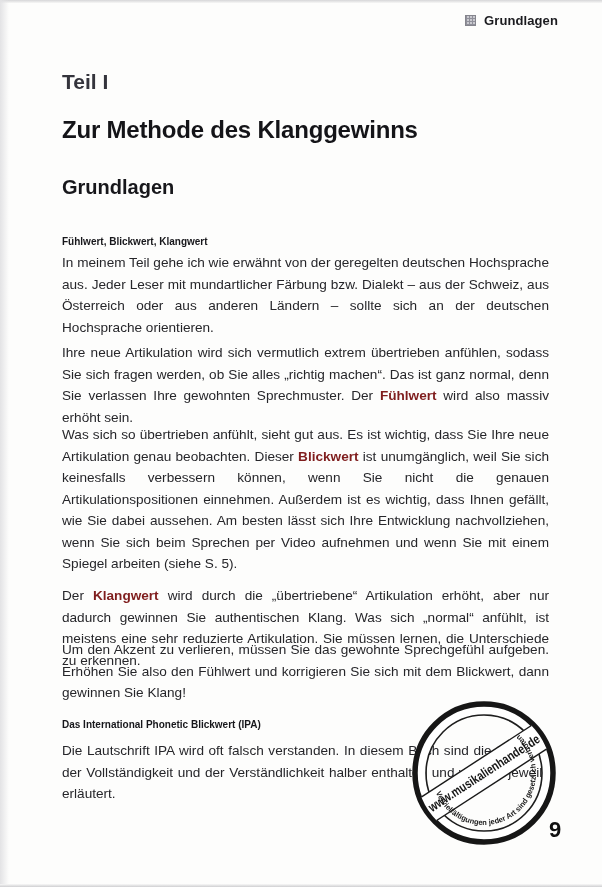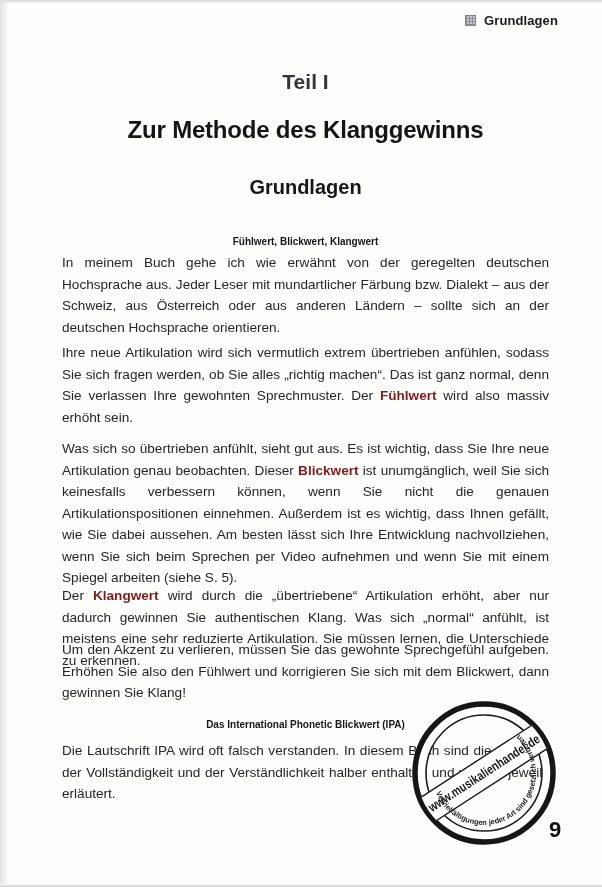--- a/index.html
+++ b/index.html
@@ -19,30 +19,30 @@
     position:absolute;top:13px;right:44px;
     display:flex;align-items:center;gap:8px;
   }
   .hdr-icon{
     width:11px;height:11px;border:1px solid #84848c;box-sizing:border-box;
     background:
       repeating-linear-gradient(0deg,#90909a 0 1px,rgba(0,0,0,0) 1px 3px),
       repeating-linear-gradient(90deg,#90909a 0 1px,#c9c9cf 1px 3px);
   }
   .hdr-label{font-size:13px;font-weight:bold;color:#1b1b1f;letter-spacing:.1px;}
-  .blk{position:absolute;left:62px;width:487px;text-align:center;}
+  .blk{position:absolute;left:62px;width:487px;}
   .teil{top:70px;font-size:21px;font-weight:600;color:#34343c;}
   .main-title{top:116px;font-size:24px;font-weight:bold;color:#141418;letter-spacing:-.2px;}
   .section-title{top:176px;font-size:20px;font-weight:bold;color:#17171b;}
   .subhead{font-size:10px;font-weight:bold;color:#17171b;}
   .sub1{top:236px;}
   .sub2{top:719px;}
   .para{font-size:13.6px;line-height:21.5px;text-align:justify;color:#26262a;}
   .para .b{font-weight:bold;color:#7f1d1d;}
-  .p1{top:252px;} .p2{top:342px;} .p3{top:438px;}
+  .p1{top:252px;} .p2{top:342px;} .p3{top:424px;}
   .p4{top:557px;margin-top:28px;} .p5{top:639px;} .p6{top:740px;}
   .stamp{position:absolute;left:404px;top:693px;}
   .page-number{
     position:absolute;left:549px;top:817px;
     font-size:22px;font-weight:bold;color:#111;
   }
 </style>
 </head>
 <body>
 
@@ -54,21 +54,21 @@
   <span class="hdr-icon"></span>
   <span class="hdr-label">Grundlagen</span>
 </div>
 
 <div class="blk teil">Teil I</div>
 <div class="blk main-title">Zur Methode des Klanggewinns</div>
 <div class="blk section-title">Grundlagen</div>
 
 <div class="blk subhead sub1">Fühlwert, Blickwert, Klangwert</div>
 
-<div class="blk para p1"><span>In meinem Buch gehe ich wie erwähnt von der geregelten deutschen Hochsprache aus. Jeder Leser mit mundartlicher Färbung bzw. Dialekt – aus der Schweiz, aus Österreich oder aus anderen Ländern – sollte sich an der deutschen Hochsprache orientieren.</span></div>
+<div class="blk para p1"><span>In meinem Teil gehe ich wie erwähnt von der geregelten deutschen Hochsprache aus. Jeder Leser mit mundartlicher Färbung bzw. Dialekt – aus der Schweiz, aus Österreich oder aus anderen Ländern – sollte sich an der deutschen Hochsprache orientieren.</span></div>
 <div class="blk para p2"><span>Ihre neue Artikulation wird sich vermutlich extrem übertrieben anfühlen, sodass Sie sich fragen werden, ob Sie alles „richtig machen“. Das ist ganz normal, denn Sie verlassen Ihre gewohnten Sprechmuster. Der </span><span class="b">Fühlwert</span><span> wird also massiv erhöht sein.</span></div>
 <div class="blk para p3"><span>Was sich so übertrieben anfühlt, sieht gut aus. Es ist wichtig, dass Sie Ihre neue Artikulation genau beobachten. Dieser </span><span class="b">Blickwert</span><span> ist unumgänglich, weil Sie sich keinesfalls verbessern können, wenn Sie nicht die genauen Artikulationspositionen einnehmen. Außerdem ist es wichtig, dass Ihnen gefällt, wie Sie dabei aussehen. Am besten lässt sich Ihre Entwicklung nachvollziehen, wenn Sie sich beim Sprechen per Video aufnehmen und wenn Sie mit einem Spiegel arbeiten (siehe S. 5).</span></div>
 <div class="blk para p4"><span>Der </span><span class="b">Klangwert</span><span> wird durch die „übertriebene“ Artikulation erhöht, aber nur dadurch gewinnen Sie authentischen Klang. Was sich „normal“ anfühlt, ist meistens eine sehr reduzierte Artikulation. Sie müssen lernen, die Unterschiede zu erkennen.</span></div>
 <div class="blk para p5"><span>Um den Akzent zu verlieren, müssen Sie das gewohnte Sprechgefühl aufgeben. Erhöhen Sie also den Fühlwert und korrigieren Sie sich mit dem Blickwert, dann gewinnen Sie Klang!</span></div>
 
 <div class="blk subhead sub2">Das International Phonetic Blickwert (IPA)</div>
 <div class="blk para p6"><span>Die Lautschrift IPA wird oft falsch verstanden. In diesem Buch sind die Symbole der Vollständigkeit und der Verständlichkeit halber enthalten und werden jeweils erläutert.</span></div>
 
 <svg class="stamp" width="160" height="160" viewBox="0 0 160 160">
   <defs>

